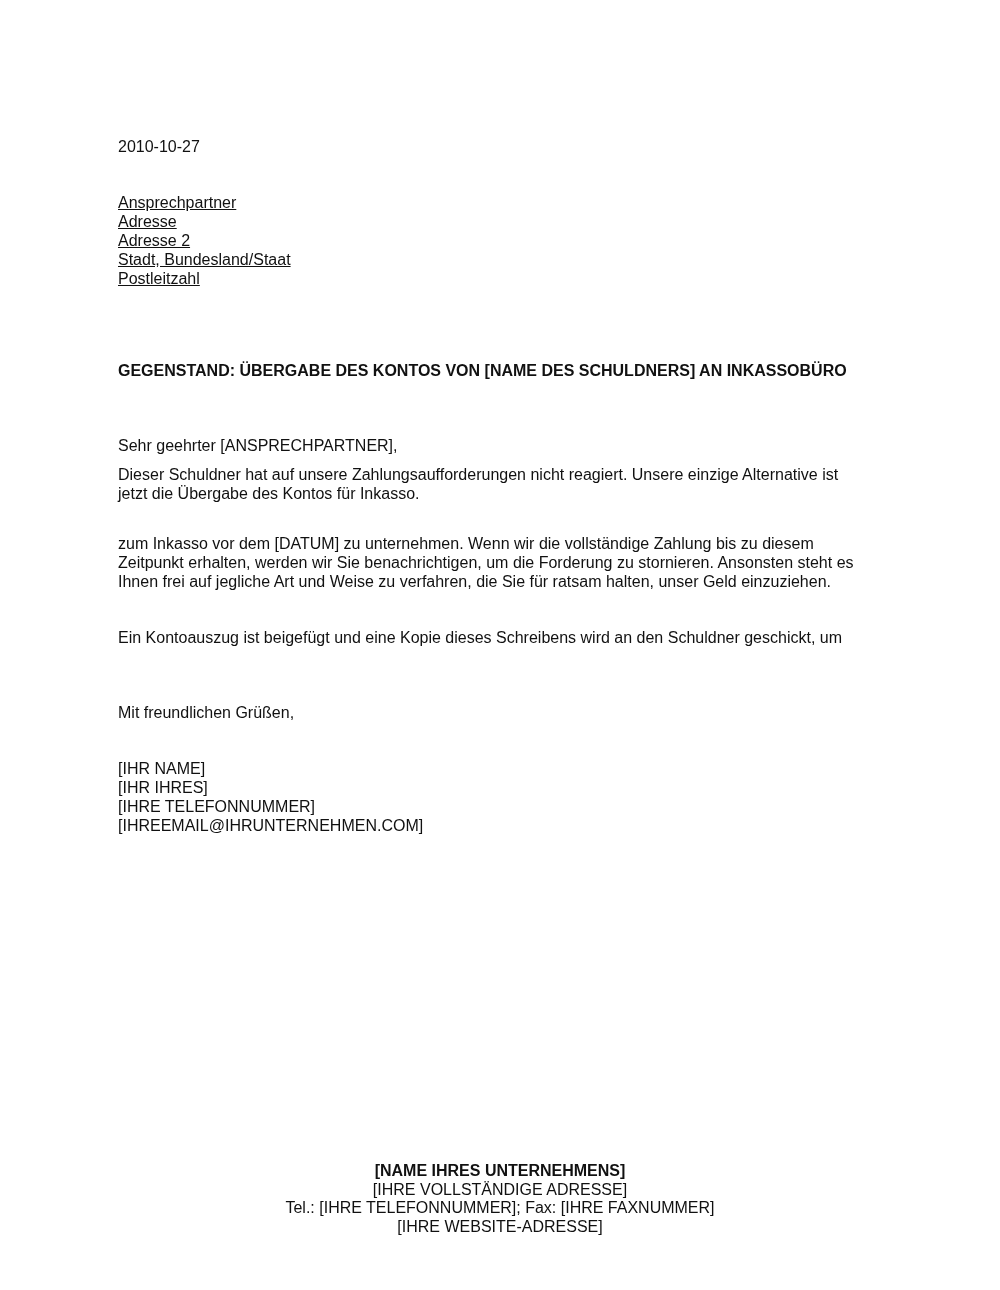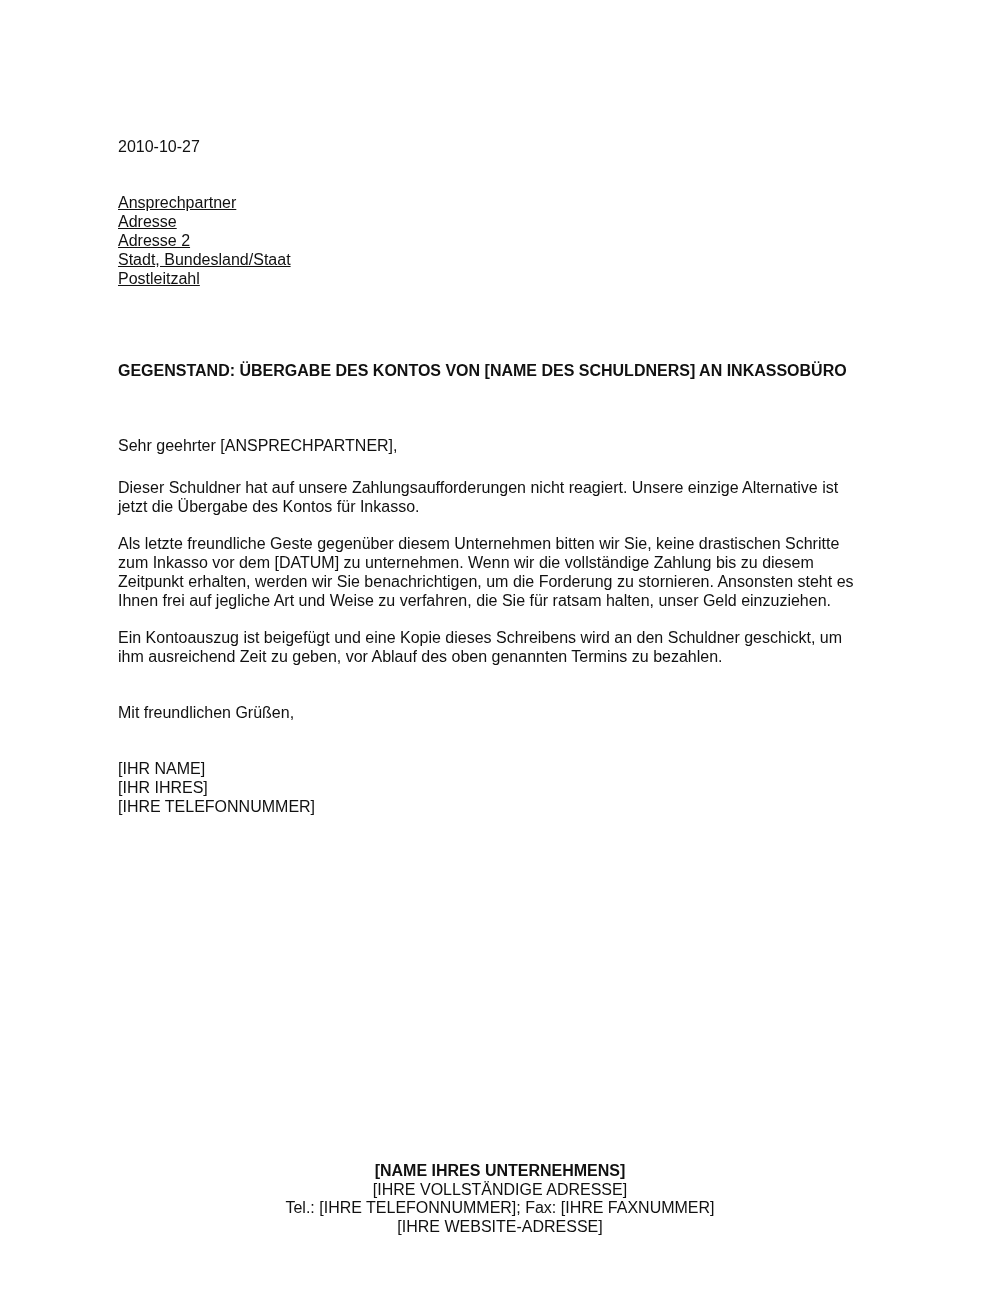--- a/index.html
+++ b/index.html
@@ -25,43 +25,42 @@
     <div class="line">Adresse</div>
     <div class="line">Adresse 2</div>
     <div class="line">Stadt, Bundesland/Staat</div>
     <div class="line">Postleitzahl</div>
   </div>
 
   <div class="abs line subject" style="top:361px;">GEGENSTAND: ÜBERGABE DES KONTOS VON [NAME DES SCHULDNERS] AN INKASSOBÜRO</div>
 
   <div class="abs line" style="top:436px;text-align:center;">Sehr geehrter [ANSPRECHPARTNER],</div>
 
-  <div class="para" style="top:478px;">
+  <div class="para" style="top:465px;">
     <div>Dieser Schuldner hat auf unsere Zahlungsaufforderungen nicht reagiert. Unsere einzige Alternative ist</div>
     <div>jetzt die Übergabe des Kontos für Inkasso.</div>
   </div>
 
   <div class="para" style="top:534px;">
-    <div>Als letzte freundliche Geste gegenüber diesem Unternehmen bitten wir Sie, keine drastischen Schritte</div>
     <div>zum Inkasso vor dem [DATUM] zu unternehmen. Wenn wir die vollständige Zahlung bis zu diesem</div>
     <div>Zeitpunkt erhalten, werden wir Sie benachrichtigen, um die Forderung zu stornieren. Ansonsten steht es</div>
     <div>Ihnen frei auf jegliche Art und Weise zu verfahren, die Sie für ratsam halten, unser Geld einzuziehen.</div>
   </div>
 
   <div class="para" style="top:628px;">
     <div>Ein Kontoauszug ist beigefügt und eine Kopie dieses Schreibens wird an den Schuldner geschickt, um</div>
-    <div>ihm ausreichend Zeit zu geben, vor Ablauf des oben genannten Termins zu bezahlen.</div>
   </div>
 
   <div class="abs line" style="top:703px;">Mit freundlichen Grüßen,</div>
 
   <div class="abs" style="top:759px;">
     <div class="line">[IHR NAME]</div>
     <div class="line">[IHR IHRES]</div>
     <div class="line">[IHRE TELEFONNUMMER]</div>
+    <div class="line">[IHREEMAIL@IHRUNTERNEHMEN.COM]</div>
   </div>
 
   <div class="footer">
     <div class="bold">[NAME IHRES UNTERNEHMENS]</div>
     <div>[IHRE VOLLSTÄNDIGE ADRESSE]</div>
     <div>Tel.: [IHRE TELEFONNUMMER]; Fax: [IHRE FAXNUMMER]</div>
     <div>[IHRE WEBSITE-ADRESSE]</div>
   </div>
 
 </div>

